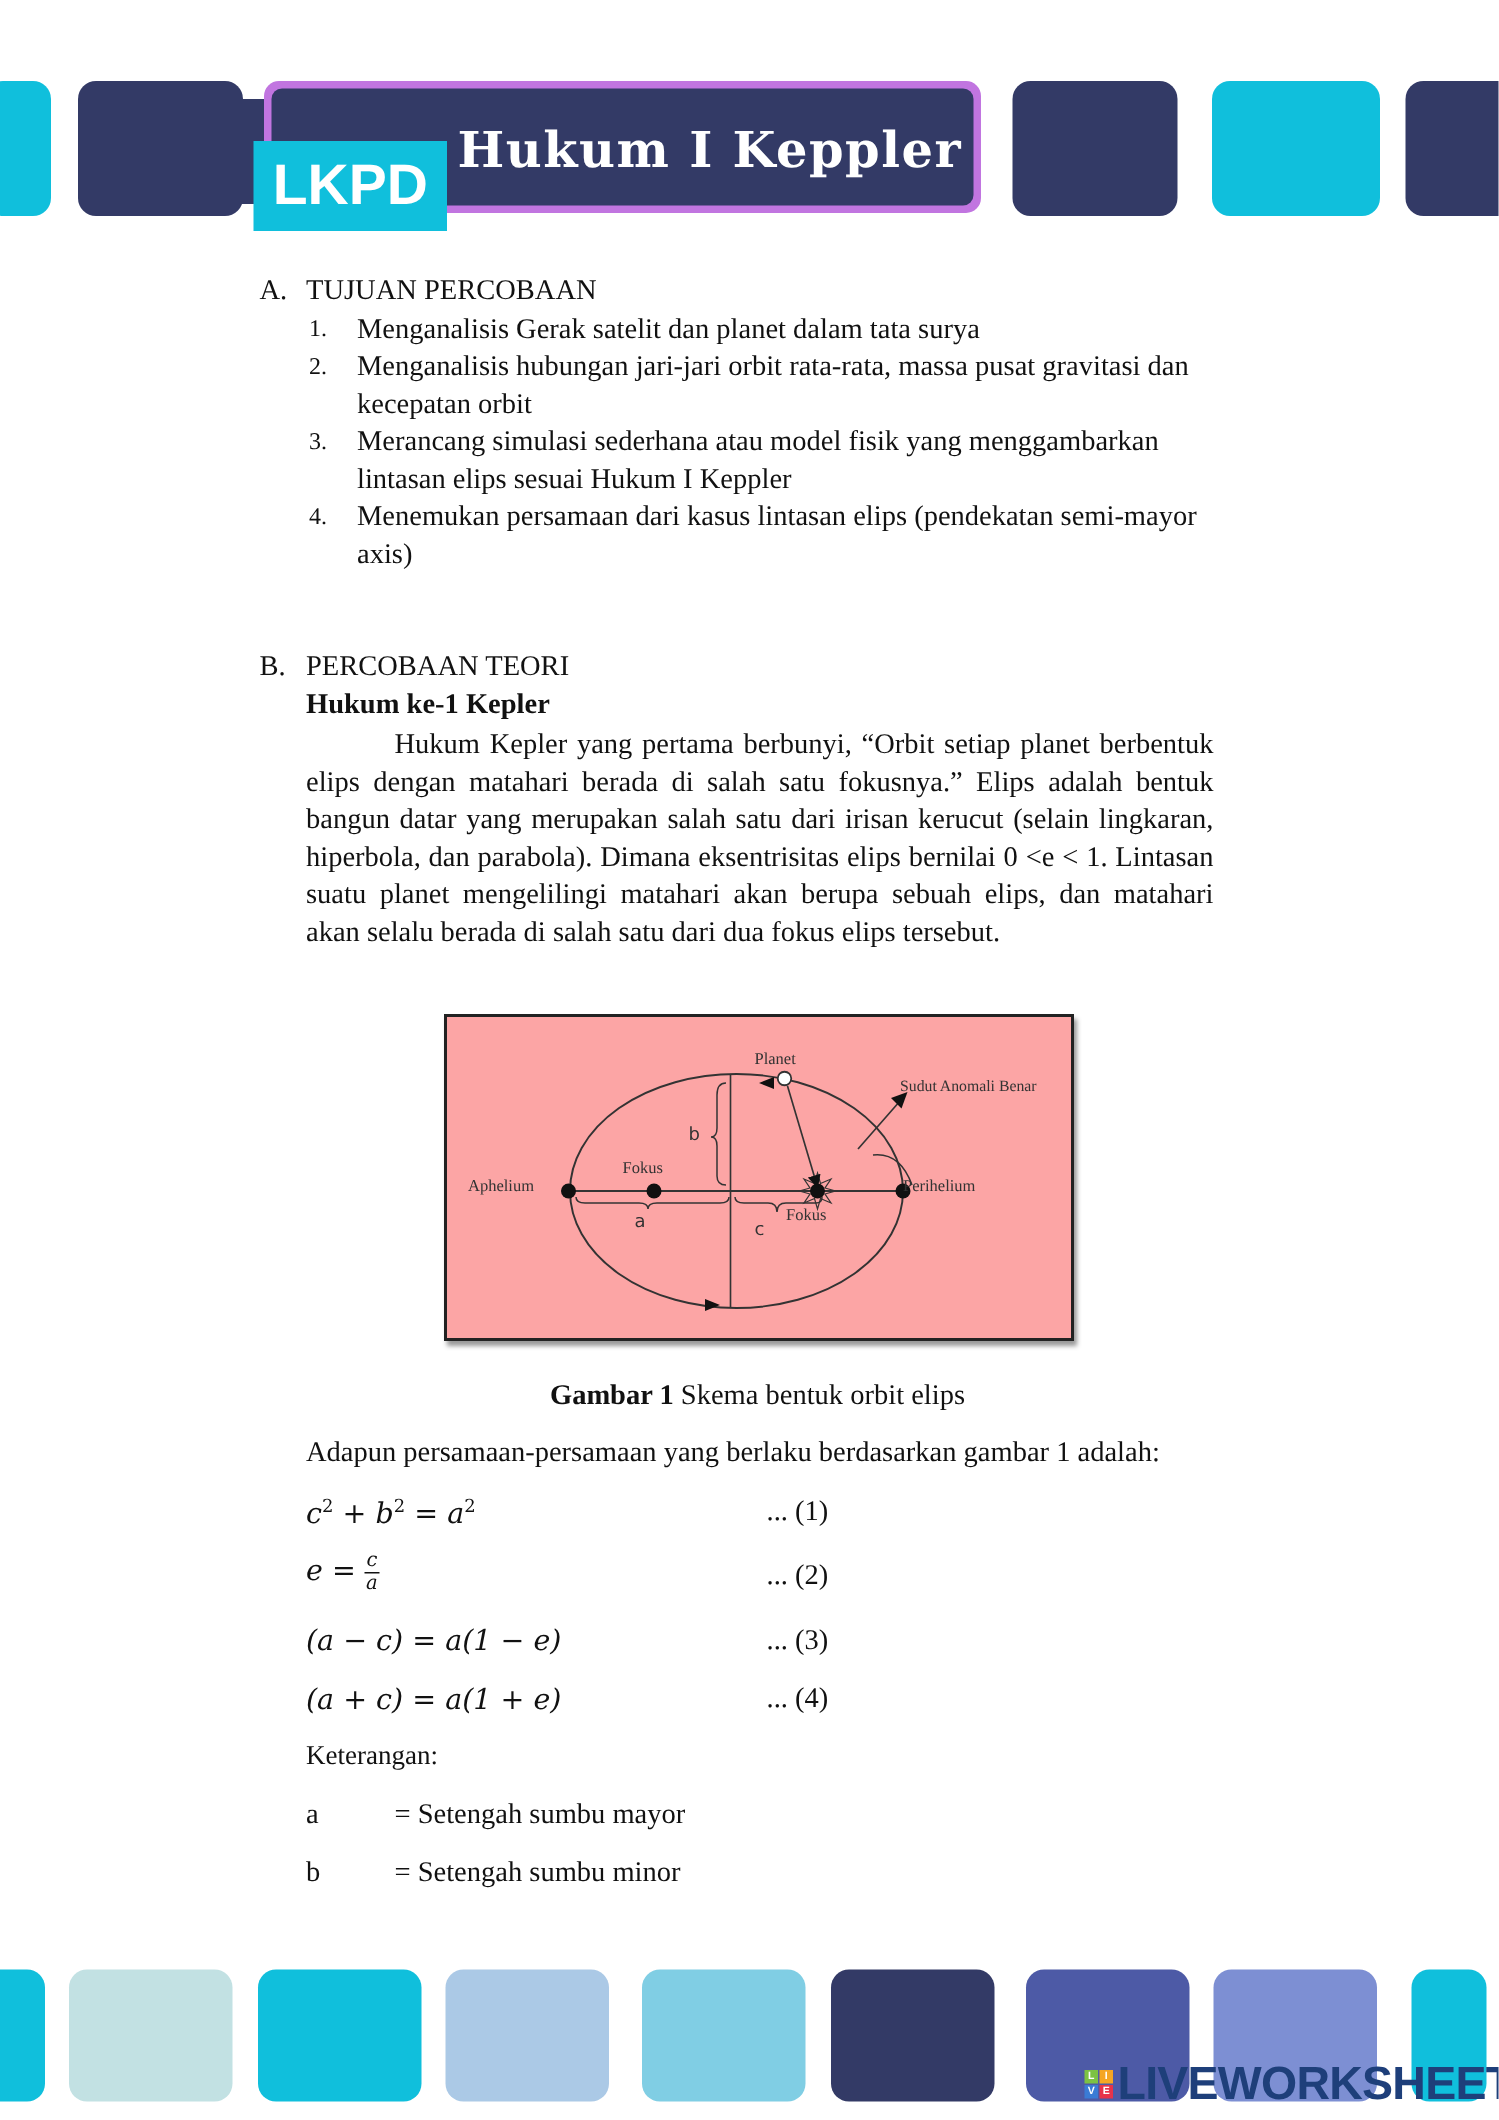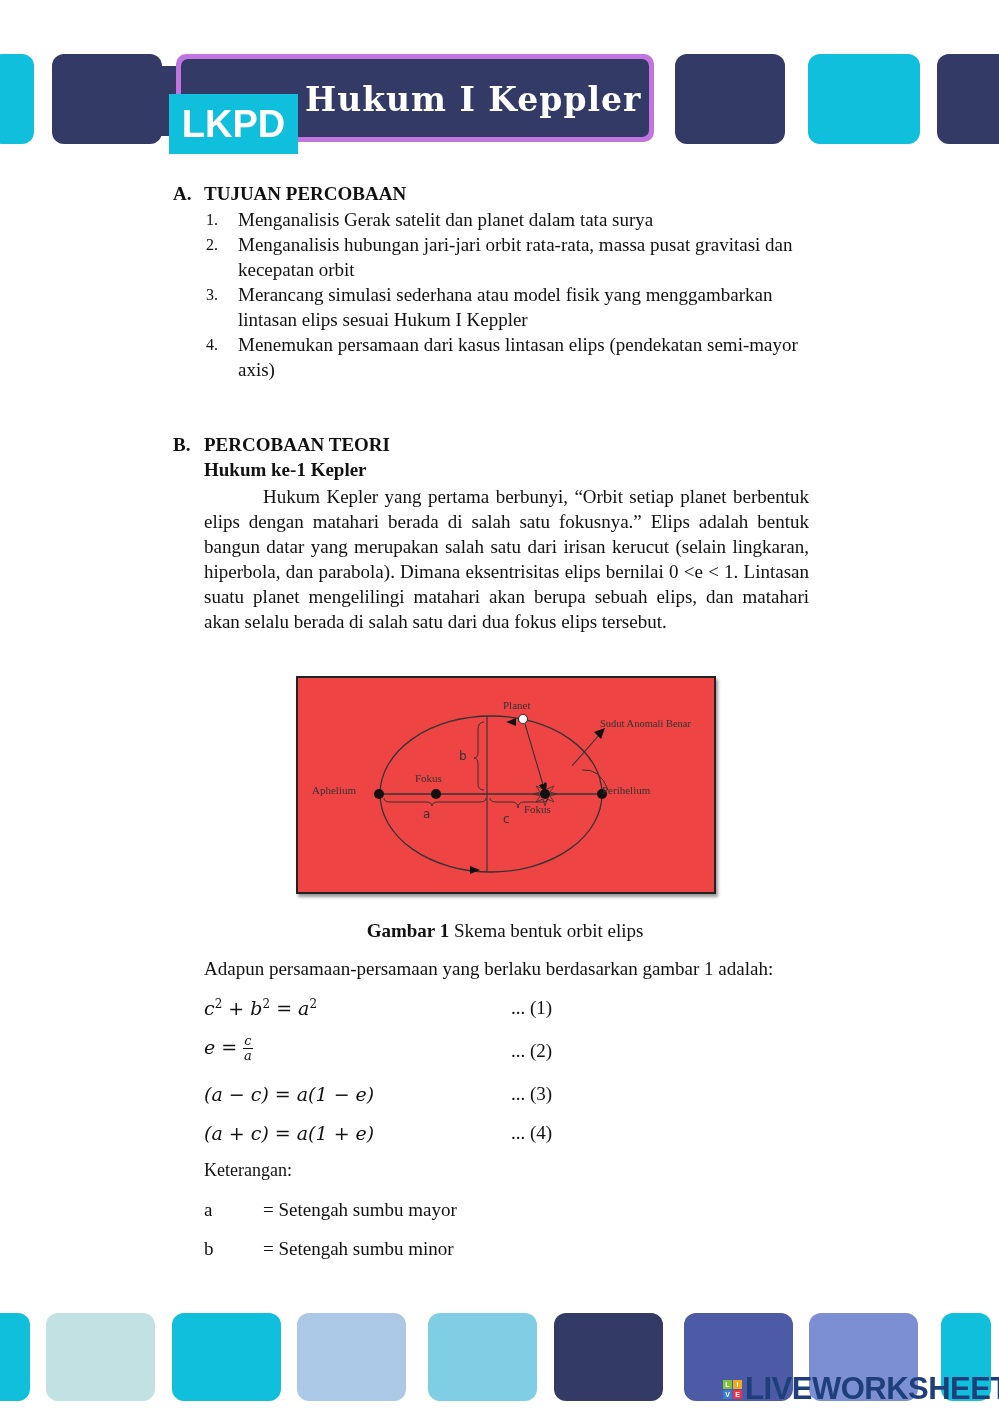--- a/index.html
+++ b/index.html
@@ -29,34 +29,34 @@
       font-size: 38px; line-height: 60px; text-align: center; letter-spacing: 0px; margin-top: 24px;
     }
     .banner-title {
       position: absolute; left: 305px; top: 72px; height: 56px;
       color: #fff; font-family: "DejaVu Serif", serif; font-weight: bold;
       font-size: 33px; line-height: 56px; letter-spacing: 1px;
     }
     
     .content { position: absolute; left: 0; top: 0; width: 999px; }
     .h-section {
-      position: absolute; left: 173px; font-weight: bold; font-size: 19px;
+      position: absolute; left: 173px; font-weight: normal; font-size: 19px;
     }
     .h-section .letter { display: inline-block; width: 31px; }
     .ol { position: absolute; left: 204px; width: 610px; font-size: 19px; line-height: 25px; }
     .li { position: relative; padding-left: 34px; }
     .li .num { position: absolute; left: 2px; top: 0; font-size: 16px; }
     .subhead { position: absolute; left: 204px; font-weight: bold; font-size: 19px; }
     .para {
       position: absolute; left: 204px; width: 605px; font-size: 19px; line-height: 25px;
       text-align: justify; text-indent: 59px;
     }
     .figure {
       position: absolute; left: 296px; top: 676px; width: 416px; height: 214px;
-      border: 2px solid #222; box-shadow: 2px 3px 3px #999; background: #ef4444;
+      border: 2px solid #222; box-shadow: 2px 3px 3px #999; background: #fca5a5;
     }
     .figure svg { position: absolute; left: 0; top: 0; }
     .caption {
       position: absolute; left: 0; width: 1010px; top: 920px; text-align: center; font-size: 19px;
     }
     .caption b { font-weight: bold; }
     .intro { position: absolute; left: 204px; top: 958px; font-size: 19px; }
     .eq {
       position: absolute; left: 204px; font-size: 19px;
       font-family: "DejaVu Serif", serif; font-style: italic;

